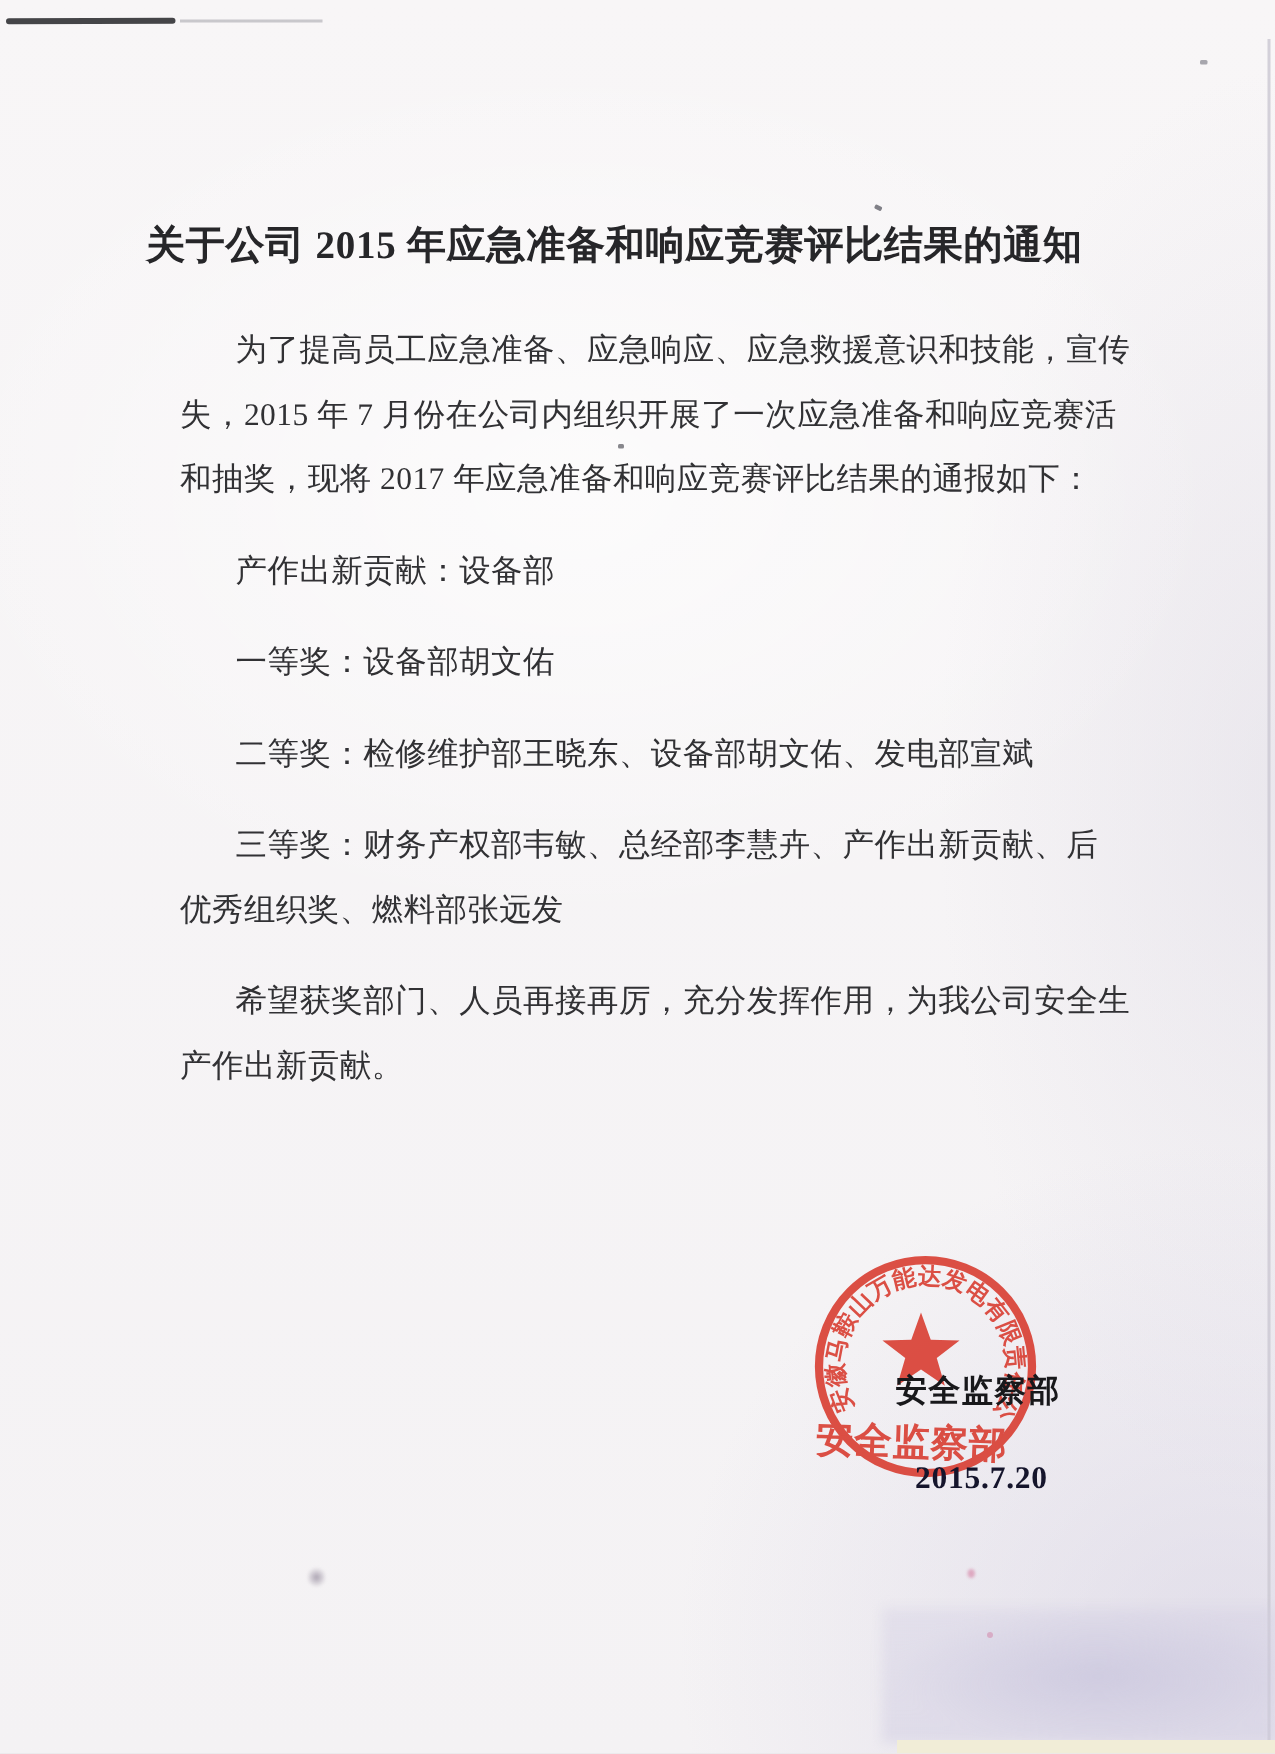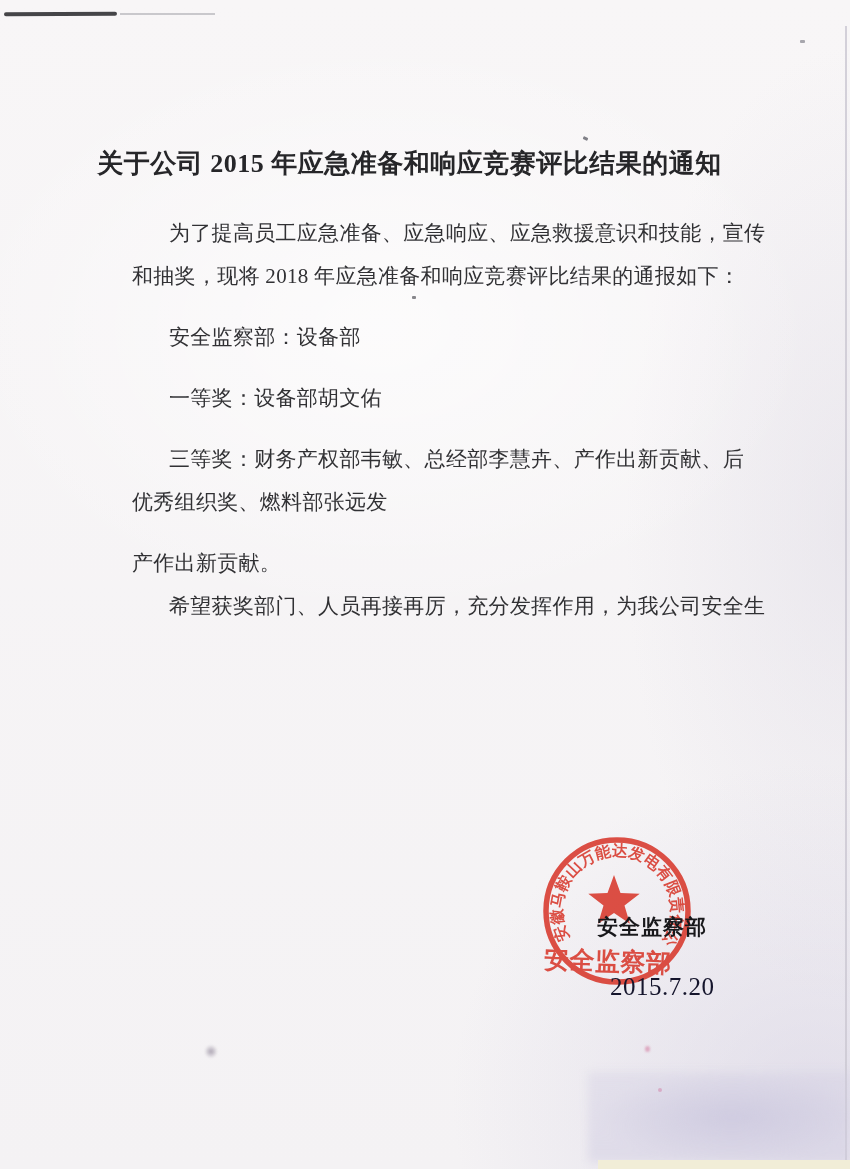--- a/index.html
+++ b/index.html
@@ -26,21 +26,21 @@
     width: 819px;
     margin: 0;
     text-align: center;
     font-size: 26px;
     font-weight: bold;
     letter-spacing: 0.5px;
     color: #262629;
   }
   .content {
     position: absolute;
-    left: 132px; top: 212px;
+    left: 120px; top: 212px;
     width: 626px;
     font-size: 21px;
     letter-spacing: 0.3px;
     color: #313134;
   }
   .para { margin: 0 0 18px 0; }
   .line { display: block; height: 43px; line-height: 43px; white-space: nowrap; }
   .line.indent { padding-left: 37px; }
 
   
@@ -66,22 +66,22 @@
     position: absolute;
     left: 597px; top: 913px;
     font-size: 21px;
     font-weight: bold;
     letter-spacing: 1px;
     color: #18181b;
   }
   .date {
     position: absolute;
     left: 610px; top: 973px;
-    font-size: 25px;
-    font-weight: normal;
+    font-size: 21px;
+    font-weight: bold;
     letter-spacing: 0.5px;
     color: #15152c;
   }
 
   
   .artifact { position: absolute; pointer-events: none; }
   .top-dash { left: 4px; top: 12px; width: 113px; height: 4px; background: #454548; border-radius: 2px; transform: rotate(-0.2deg); }
   .top-dash-faint { left: 120px; top: 13px; width: 95px; height: 2px; background: #9a9aa2; opacity: 0.5; }
   .speck-top-right { left: 800px; top: 40px; width: 5px; height: 3px; background: #85858d; opacity: 0.7; border-radius: 1px; }
   .speck-above-title { left: 583px; top: 137px; width: 5px; height: 3px; background: #62626a; opacity: 0.8; transform: rotate(25deg); border-radius: 1px; }
@@ -112,35 +112,39 @@
   <div class="artifact bottom-cream"></div>
   <div class="artifact smudge-bottom-left"></div>
   <div class="artifact pink-speck-1"></div>
   <div class="artifact pink-speck-2"></div>
 
   <h1 class="title">关于公司 2015 年应急准备和响应竞赛评比结果的通知</h1>
 
   <div class="content">
     <div class="para">
       <span class="line indent">为了提高员工应急准备、应急响应、应急救援意识和技能，宣传</span>
-      <span class="line">和抽奖，现将 2018 年应急准备和响应竞赛评比结果的通报如下：</span>
+      <span class="line">失，2015 年 7 月份在公司内组织开展了一次应急准备和响应竞赛活</span>
+      <span class="line">和抽奖，现将 2017 年应急准备和响应竞赛评比结果的通报如下：</span>
     </div>
     <div class="para">
-      <span class="line indent">安全监察部：设备部</span>
+      <span class="line indent">产作出新贡献：设备部</span>
     </div>
     <div class="para">
       <span class="line indent">一等奖：设备部胡文佑</span>
+    </div>
+    <div class="para">
+      <span class="line indent">二等奖：检修维护部王晓东、设备部胡文佑、发电部宣斌</span>
     </div>
     <div class="para">
       <span class="line indent">三等奖：财务产权部韦敏、总经部李慧卉、产作出新贡献、后</span>
       <span class="line">优秀组织奖、燃料部张远发</span>
     </div>
     <div class="para">
+      <span class="line indent">希望获奖部门、人员再接再厉，充分发挥作用，为我公司安全生</span>
       <span class="line">产作出新贡献。</span>
-      <span class="line indent">希望获奖部门、人员再接再厉，充分发挥作用，为我公司安全生</span>
     </div>
   </div>
 
   <div class="stamp">
     <svg width="170" height="170" viewBox="0 0 170 170">
       <g opacity="0.88">
         <circle cx="84" cy="80" r="71" fill="none" stroke-width="5.5" stroke="#d8382c"></circle>
         <path id="sealArc" d="M 36.4 107.5 A 55 55 0 1 1 131.6 107.5" fill="none"></path>
         <text class="arc-text" fill="#d8382c">
           <textPath href="#sealArc" startOffset="0">安徽马鞍山万能达发电有限责任公司</textPath>

